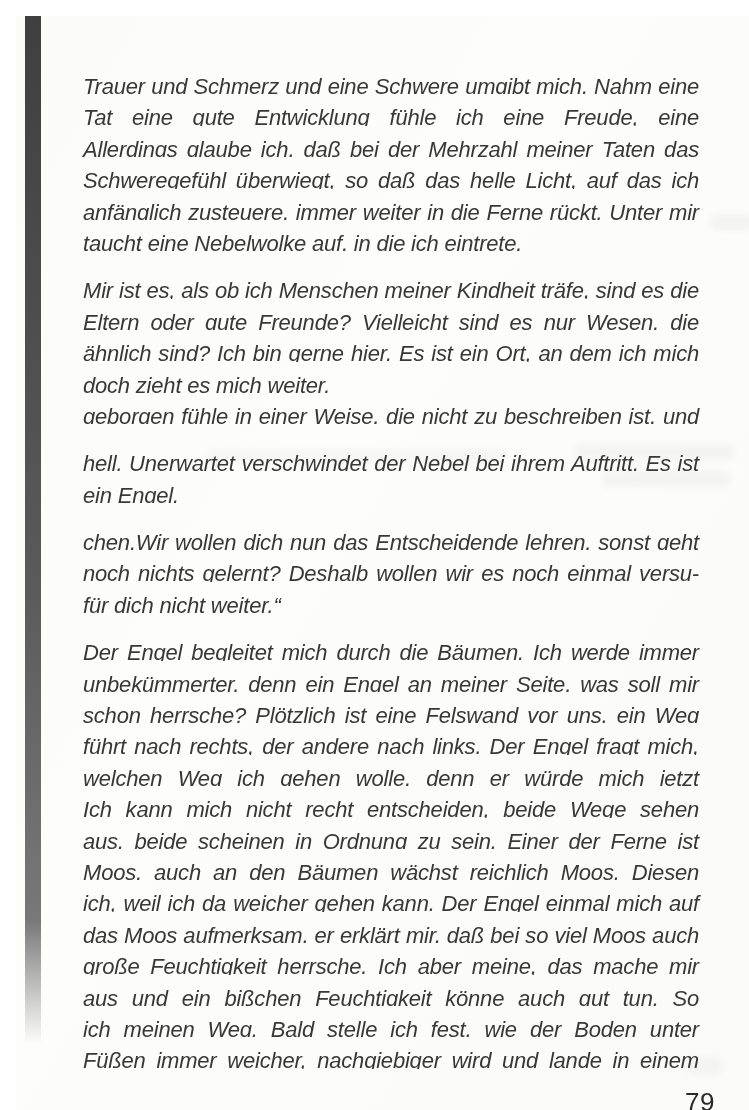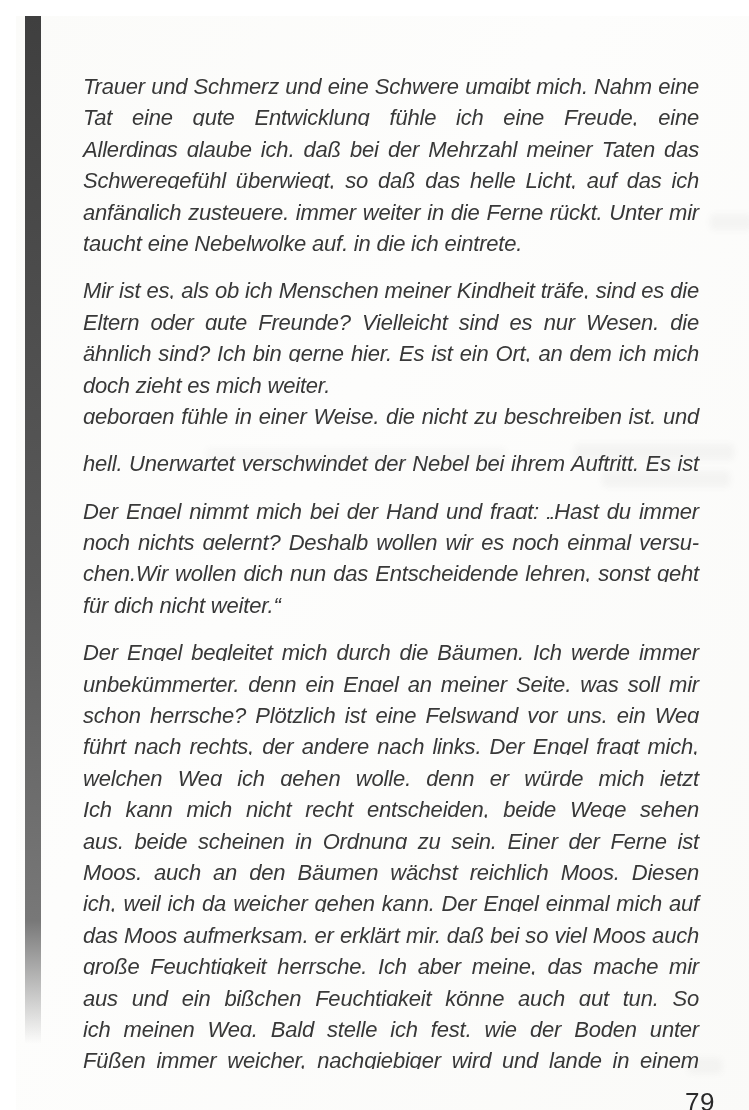--- a/index.html
+++ b/index.html
@@ -109,25 +109,25 @@
       </div>
       <div class="paragraph">
         <div class="line">Mir ist es, als ob ich Menschen meiner Kindheit träfe, sind es die</div>
         <div class="line">Eltern oder gute Freunde? Vielleicht sind es nur Wesen, die ihnen</div>
         <div class="line">ähnlich sind? Ich bin gerne hier. Es ist ein Ort, an dem ich mich</div>
         <div class="line last">doch zieht es mich weiter.</div>
         <div class="line">geborgen fühle in einer Weise, die nicht zu beschreiben ist, und</div>
       </div>
       <div class="paragraph">
         <div class="line">hell. Unerwartet verschwindet der Nebel bei ihrem Auftritt. Es ist</div>
+        <div class="line last">ein Engel.</div>
       </div>
       <div class="paragraph">
-        <div class="line">Der Engel nimmt mich bei der Hand und fragt: „Hast du immer</div>
+        <div class="line">chen.Wir wollen dich nun das Entscheidende lehren, sonst geht es</div>
         <div class="line">noch nichts gelernt? Deshalb wollen wir es noch einmal versu-</div>
-        <div class="line">chen.Wir wollen dich nun das Entscheidende lehren, sonst geht es</div>
         <div class="line last">für dich nicht weiter.“</div>
       </div>
       <div class="paragraph">
         <div class="line">Der Engel begleitet mich durch die Bäumen. Ich werde immer</div>
         <div class="line">unbekümmerter, denn ein Engel an meiner Seite, was soll mir da</div>
         <div class="line">schon herrsche? Plötzlich ist eine Felswand vor uns, ein Weg</div>
         <div class="line">führt nach rechts, der andere nach links. Der Engel fragt mich,</div>
         <div class="line">welchen Weg ich gehen wolle, denn er würde mich jetzt verlassen.</div>
         <div class="line">Ich kann mich nicht recht entscheiden, beide Wege sehen ähnlich</div>
         <div class="line">aus, beide scheinen in Ordnung zu sein. Einer der Ferne ist voller</div>

